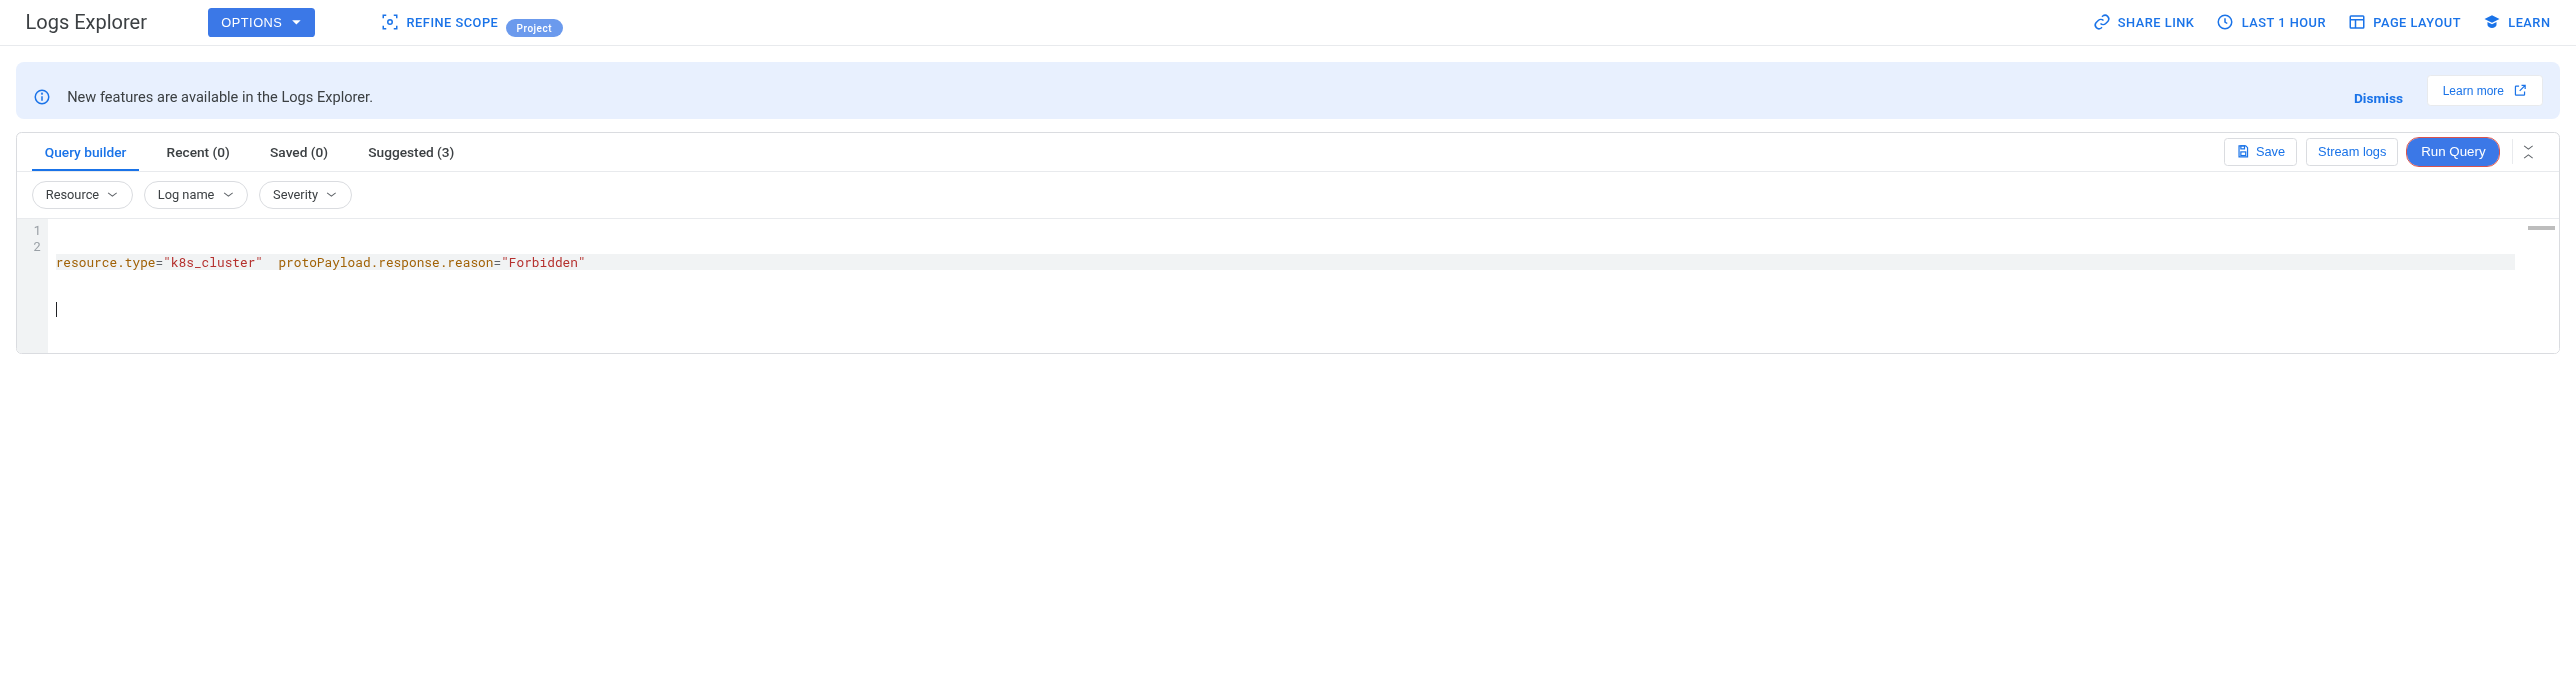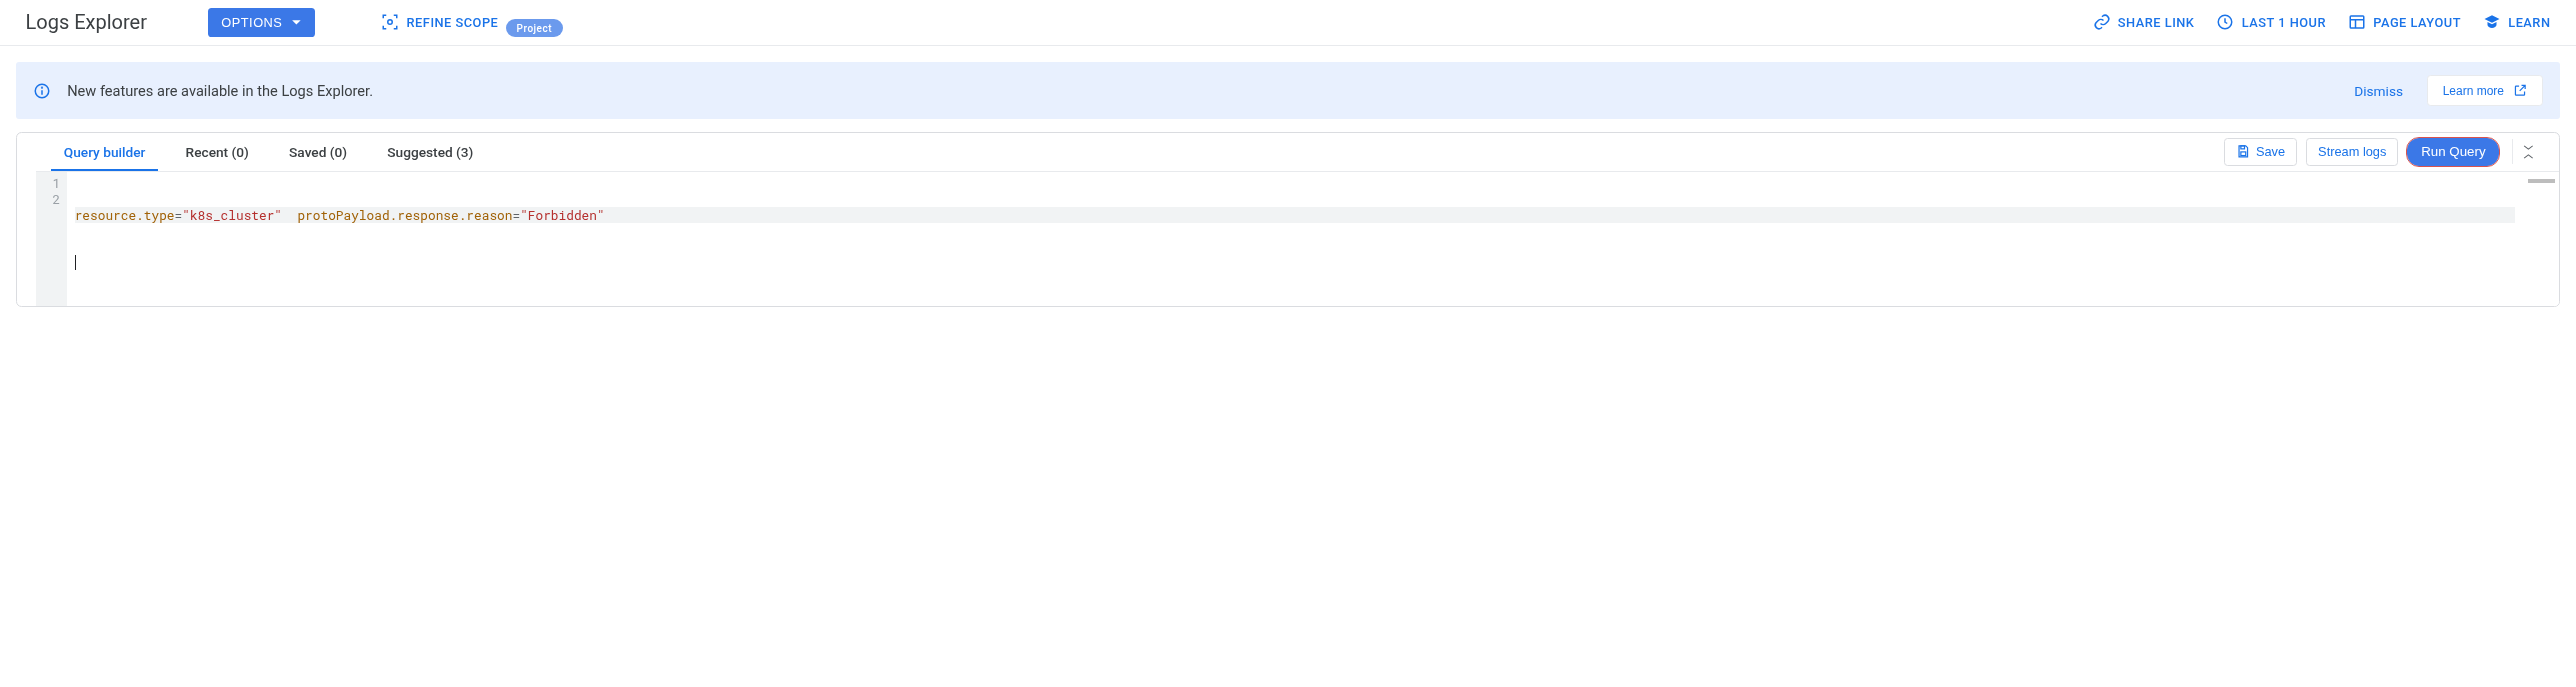--- a/index.html
+++ b/index.html
@@ -51,50 +51,49 @@
   font-weight: 500;
   padding: 3.6px 11px;
   border-radius: 11px;
   margin-top: 12px;
 }
 .header-spacer { flex: 1; }
 .icon-svg { width: 18px; height: 18px; fill: none; stroke: #1a73e8; stroke-width: 2; }
 
 .notification-bar {
   display: flex;
-  align-items: center;
+  align-items: flex-end;
   background: #e8f0fe;
   margin: 16.4px 16.4px 12.8px 16.4px;
   padding: 12.8px 16.4px;
-  border-radius: 3px;
+  border-radius: 8px;
 }
 .info-icon-s { width: 18px; height: 18px; stroke: #1a73e8; fill: none; stroke-width: 2; margin-right: 16.4px; }
 .notif-text { font-size: 14.6px; color: #3c4043; }
 .notif-spacer { flex: 1; }
-.dismiss-link { color: #1a73e8; font-weight: 400; font-size: 13.7px; cursor: pointer; margin-right: 24px; }
+.dismiss-link { color: #1a73e8; font-weight: 700; font-size: 13.7px; cursor: pointer; margin-right: 24px; }
 .learn-more-btn {
   background: #fff;
   border: 0.9px solid #e8eaed;
   border-radius: 3.6px;
   padding: 7.3px 14.6px;
   color: #1a73e8;
   font-weight: 500;
   font-size: 12px;
   display: inline-flex;
   align-items: center;
   gap: 9px;
   cursor: pointer;
 }
 
 .query-panel {
   margin: 0 16.4px;
   border: 0.9px solid #dadce0;
   border-radius: 5.5px;
   overflow: hidden;
-  padding-left: 19px;
 }
 .tabs-row {
   display: flex;
   align-items: center;
   padding: 0 14.6px;
   border-bottom: 0.9px solid #e8eaed;
 }
 .tab {
   padding: 11px 12.8px 9px 12.8px;
   font-size: 13.7px;
@@ -304,20 +303,40 @@
     <div class="toggle-col">
       <svg class="chev" viewBox="0 0 24 14">
           <path d="M4 4l8 6 8-6"></path>
         </svg>
       <svg class="chev" viewBox="0 0 24 14">
           <path d="M4 10l8-6 8 6"></path>
         </svg>
     </div>
   </div>
 
+  <div class="filter-chip-row">
+    <div class="filter-chip">
+      <span>Resource</span>
+      <svg class="chev" viewBox="0 0 24 14">
+          <path d="M4 4l8 6 8-6"></path>
+        </svg>
+    </div>
+    <div class="filter-chip">
+      <span>Log name</span>
+      <svg class="chev" viewBox="0 0 24 14">
+          <path d="M4 4l8 6 8-6"></path>
+        </svg>
+    </div>
+    <div class="filter-chip">
+      <span>Severity</span>
+      <svg class="chev" viewBox="0 0 24 14">
+          <path d="M4 4l8 6 8-6"></path>
+        </svg>
+    </div>
+  </div>
 
   <div class="editor-area">
     <div class="gutter">
       <div>1</div>
       <div>2</div>
     </div>
     <div class="code-lines">
       <div class="code-line hl"><span class="tok-key">resource.type</span><span class="tok-op">=</span><span class="tok-str">"k8s_cluster"</span><span>  </span><span class="tok-key">protoPayload.response.reason</span><span class="tok-op">=</span><span class="tok-str">"Forbidden"</span></div>
       <div class="code-line"><span class="cursor-bar"></span></div>
     </div>

